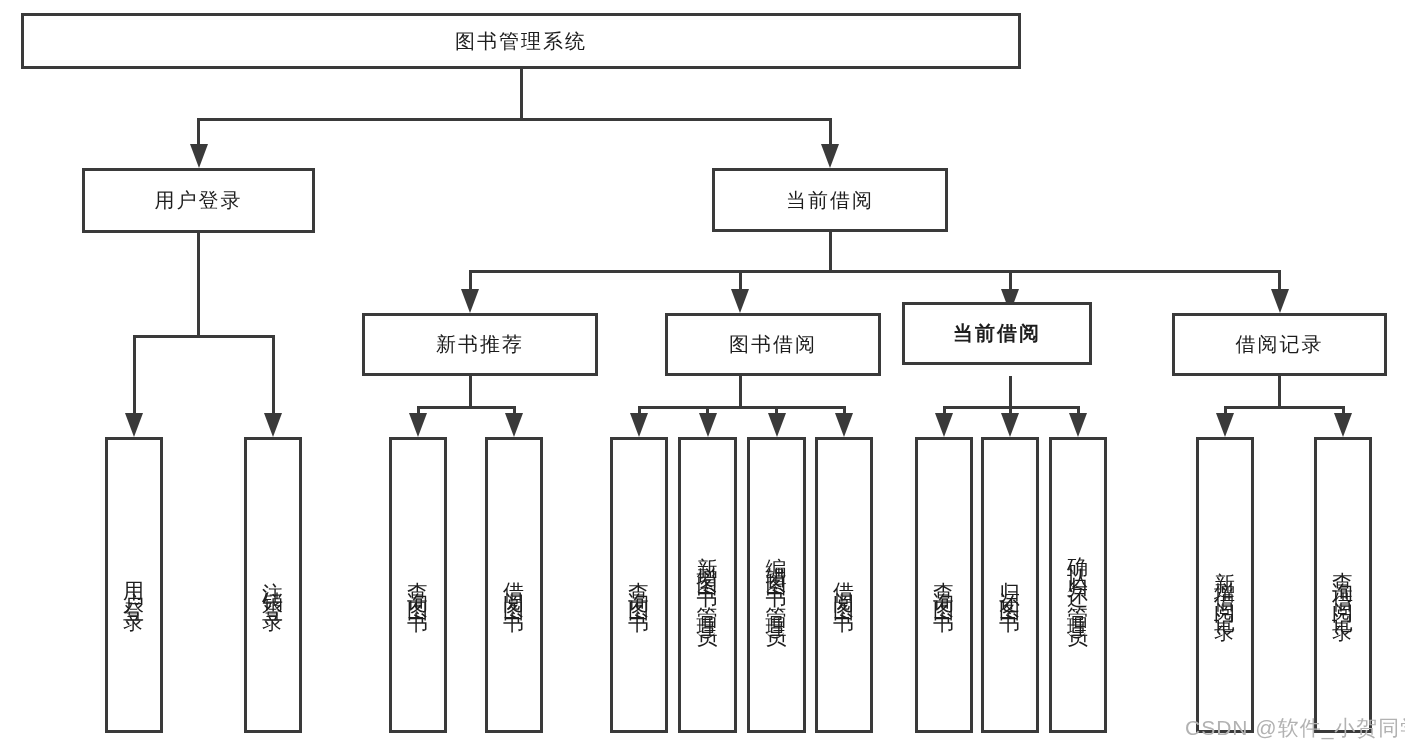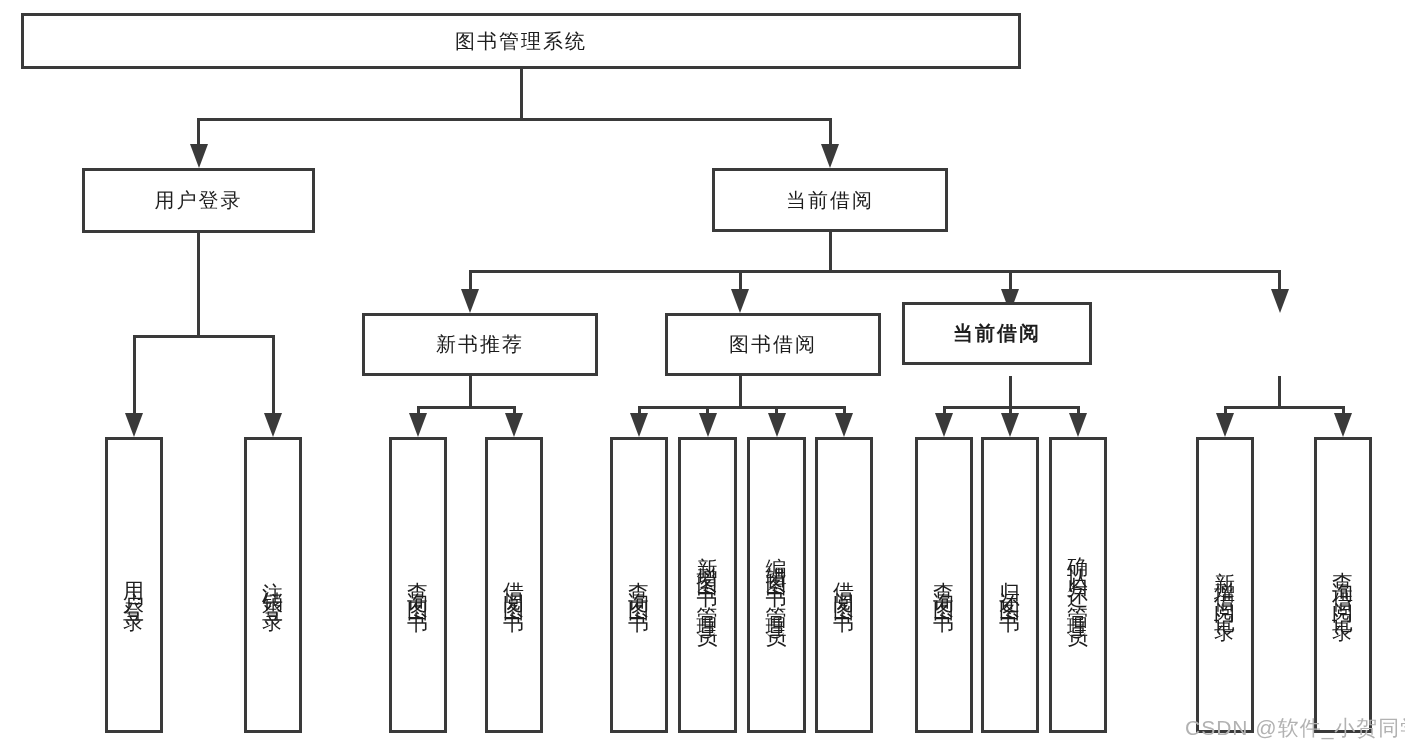--- a/index.html
+++ b/index.html
@@ -77,20 +77,23 @@
       <span>当前借阅</span>
     </div>
     <div class="node h" style="left: 362px; top: 313px; width: 236px; height: 63px;">
       <span>新书推荐</span>
     </div>
     <div class="node h" style="left: 632px; top: 313px; width: 216px; height: 63px; margin-left: 33px;">
       <span>图书借阅</span>
     </div>
     <div class="node h" style="left: 902px; top: 302px; width: 190px; height: 63px; font-weight: bold;">
       <span>当前借阅</span>
+    </div>
+    <div class="node h" style="left: 1172px; top: 313px; width: 215px; height: 63px;">
+      <span>借阅记录</span>
     </div>
     <div class="node v" style="left: 105px; top: 437px; width: 58px; height: 296px;">
       <span>用户登录</span>
     </div>
     <div class="node v" style="left: 244px; top: 437px; width: 58px; height: 296px;">
       <span>注销登录</span>
     </div>
     <div class="node v" style="left: 389px; top: 437px; width: 58px; height: 296px;">
       <span>查询图书</span>
     </div>

